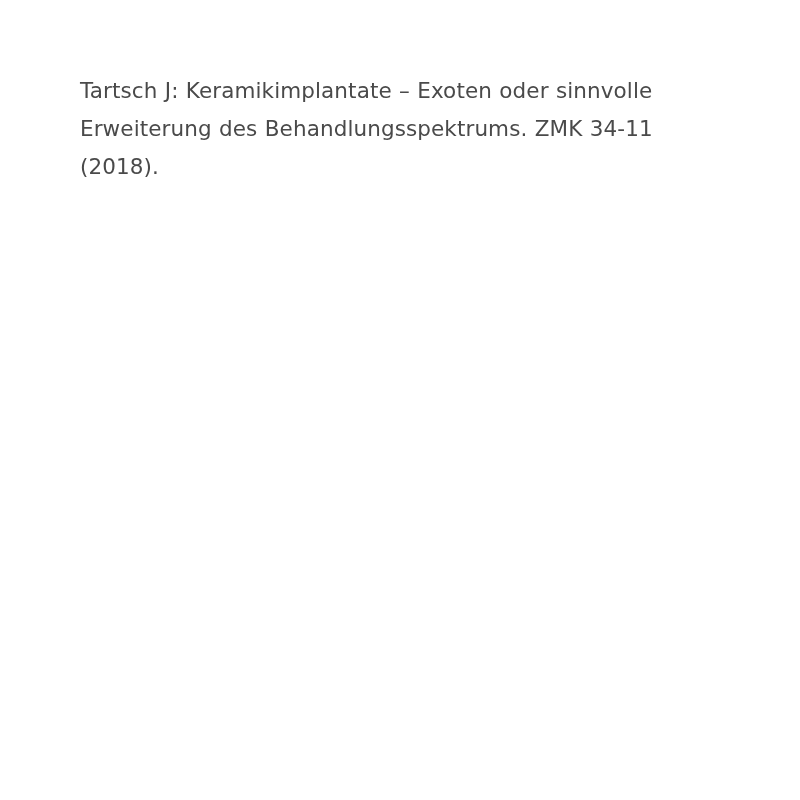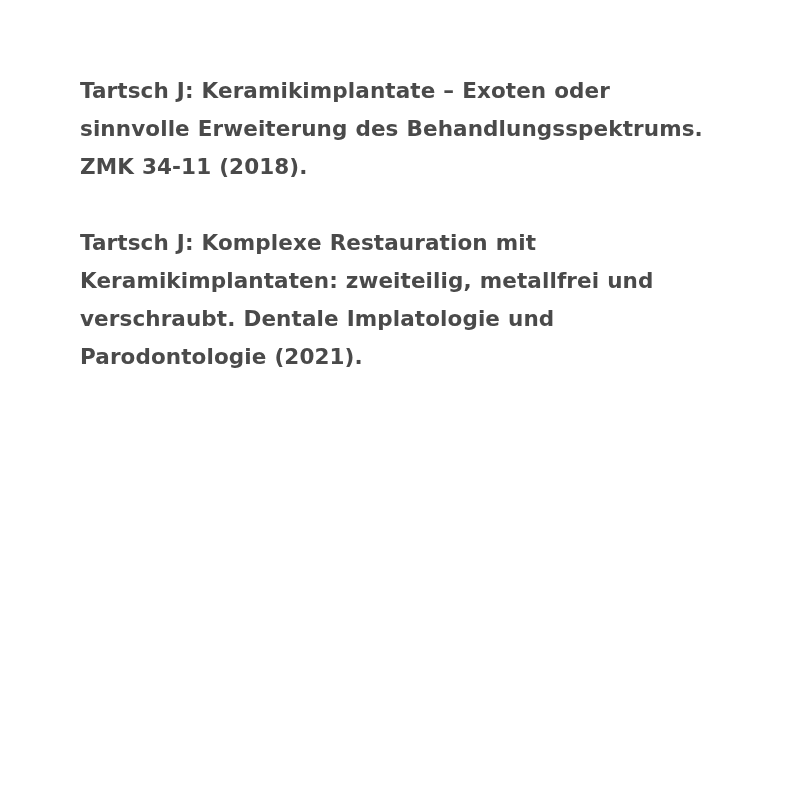--- a/index.html
+++ b/index.html
@@ -22,30 +22,29 @@
     background: #ffffff;
   }
   .reference-list {
     display: block;
   }
   .reference {
     color: #4a4a4a;
     font-size: 21.5px;
     line-height: 38px;
     letter-spacing: 0.1px;
-    font-weight: 700;
+    font-weight: 400;
     margin: 0 0 38px 0;
     max-width: 645px;
     word-spacing: 0.4px;
   }
   .reference:last-child {
     margin-bottom: 0;
   }
 </style>
 </head>
 <body>
 
 <div class="page">
   <div class="reference-list">
     <p class="reference">Tartsch J: Keramikimplantate – Exoten oder sinnvolle Erweiterung des Behandlungsspektrums. ZMK 34-11 (2018).</p>
-    <p class="reference">Tartsch J: Komplexe Restauration mit Keramikimplantaten: zweiteilig, metallfrei und verschraubt. Dentale Implatologie und Parodontologie (2021).</p>
   </div>
 </div>
 
 </body></html>

